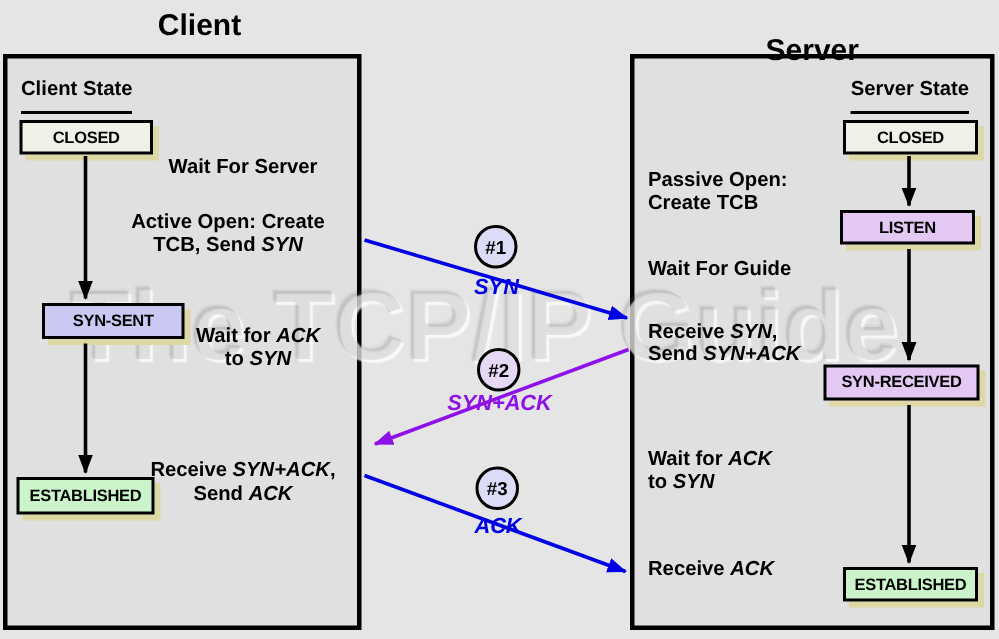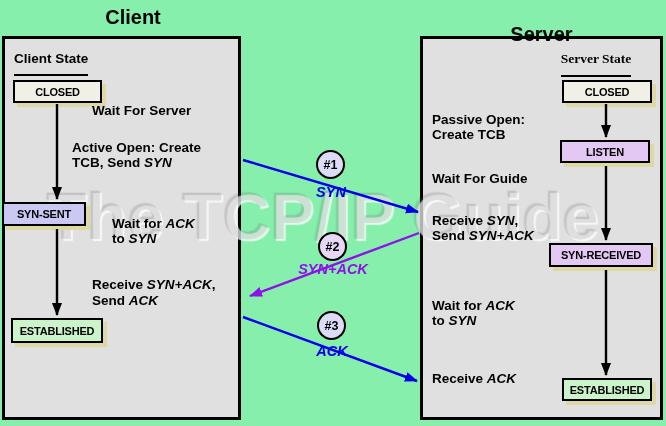--- a/index.html
+++ b/index.html
@@ -1,59 +1,59 @@
 <!DOCTYPE html>
 <html><head>
 <meta charset="utf-8">
 <style>
   * { box-sizing: border-box; margin: 0; padding: 0; }
   html,body { background: #fff; }
   .stage {
     position: relative; width: 666px; height: 426px;
-    background: #86efac; overflow: hidden;
+    background: #e5e5e5; overflow: hidden;
     font-family: "Liberation Sans", sans-serif;
     font-weight: bold; color: #000;
   }
   .panel {
     position: absolute; top: 36px; height: 384px;
     background: #e0e0e0; border: 3px solid #000; z-index: 1;
   }
   .panel.client { left: 2px;   width: 239px; }
   .panel.server { left: 420px; width: 243px; }
 
   .title { position: absolute; top: 6px; font-size: 20px; text-align: center; z-index: 3; }
   .title.client { left: 63px;  width: 140px; }
   .title.server { left: 420px; width: 243px; margin-top: 17px; }
 
   .heading { position: absolute; font-size: 13.5px; z-index: 3; }
   .heading span { display: inline-block; border-bottom: 2px solid #000; padding-bottom: 8px; }
   .heading.client { left: 14px;  top: 51px; }
-  .heading.server { left: 546px; top: 51px; width: 100px; text-align: center; font-family: Liberation Serif, serif; }
+  .heading.server { left: 546px; top: 51px; width: 100px; text-align: right; }
 
   .sbox {
     position: absolute; border: 2px solid #000;
     box-shadow: 4px 4px 0 #ddd8a4;
     font-size: 11px; letter-spacing: -0.2px;
     display: flex; align-items: center; justify-content: center;
     z-index: 3;
   }
   .c-closed  { left: 13px;  top: 80px;  width: 89px;  height: 23px; }
-  .c-synsent { left: 2px;  top: 202px; width: 84px;  height: 24px; }
+  .c-synsent { left: 28px;  top: 202px; width: 95px;  height: 24px; }
   .c-estab   { left: 11px;  top: 318px; width: 92px;  height: 25px; }
   .s-closed  { left: 562px; top: 80px;  width: 90px;  height: 23px; }
   .s-listen  { left: 560px; top: 140px; width: 90px;  height: 23px; }
   .s-synrecv { left: 549px; top: 243px; width: 104px; height: 24px; }
   .s-estab   { left: 562px; top: 378px; width: 90px;  height: 23px; }
 
   .note { position: absolute; font-size: 13.5px; line-height: 15px; z-index: 3; }
-  .note.right { text-align: left; }
+  .note.right { text-align: center; }
   .c-n1 { left: 92px;  top: 103px; width: 140px; }
   .c-n2 { left: 72px;  top: 140px; width: 160px; }
   .c-n3 { left: 112px; top: 216px; width: 120px; }
-  .c-n4 { left: 92px;  top: 277px; width: 140px; line-height: 16px; }
+  .c-n4 { left: 92px;  top: 305px; width: 140px; line-height: 16px; }
   .s-n1 { left: 432px; top: 112px; }
   .s-n2 { left: 432px; top: 171px; }
   .s-n3 { left: 432px; top: 213px; }
   .s-n4 { left: 432px; top: 298px; }
   .s-n5 { left: 432px; top: 371px; }
 
   .circle {
     position: absolute; width: 29px; height: 29px;
     border: 2px solid #000; border-radius: 50%;
     display: flex; align-items: center; justify-content: center;

